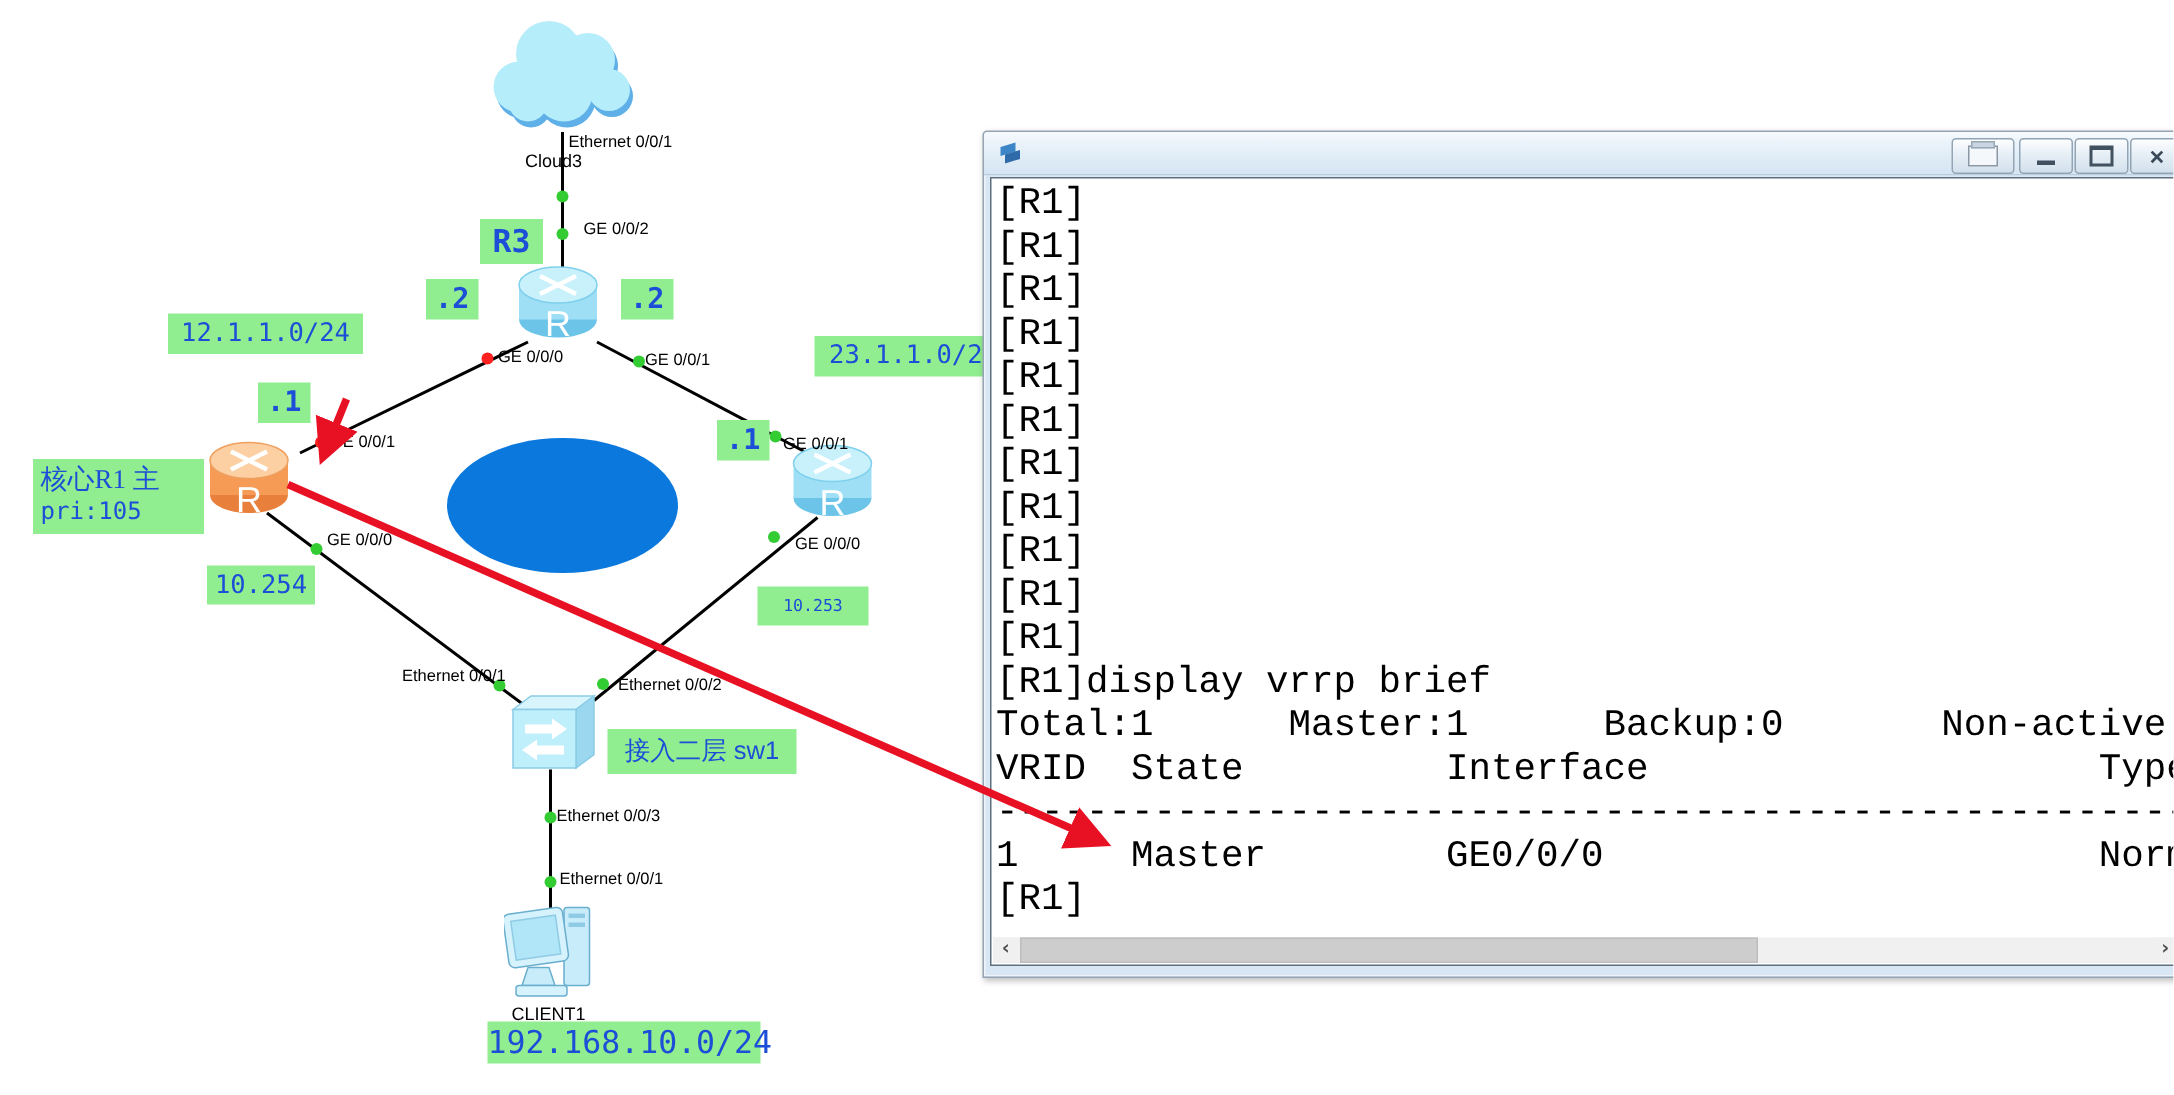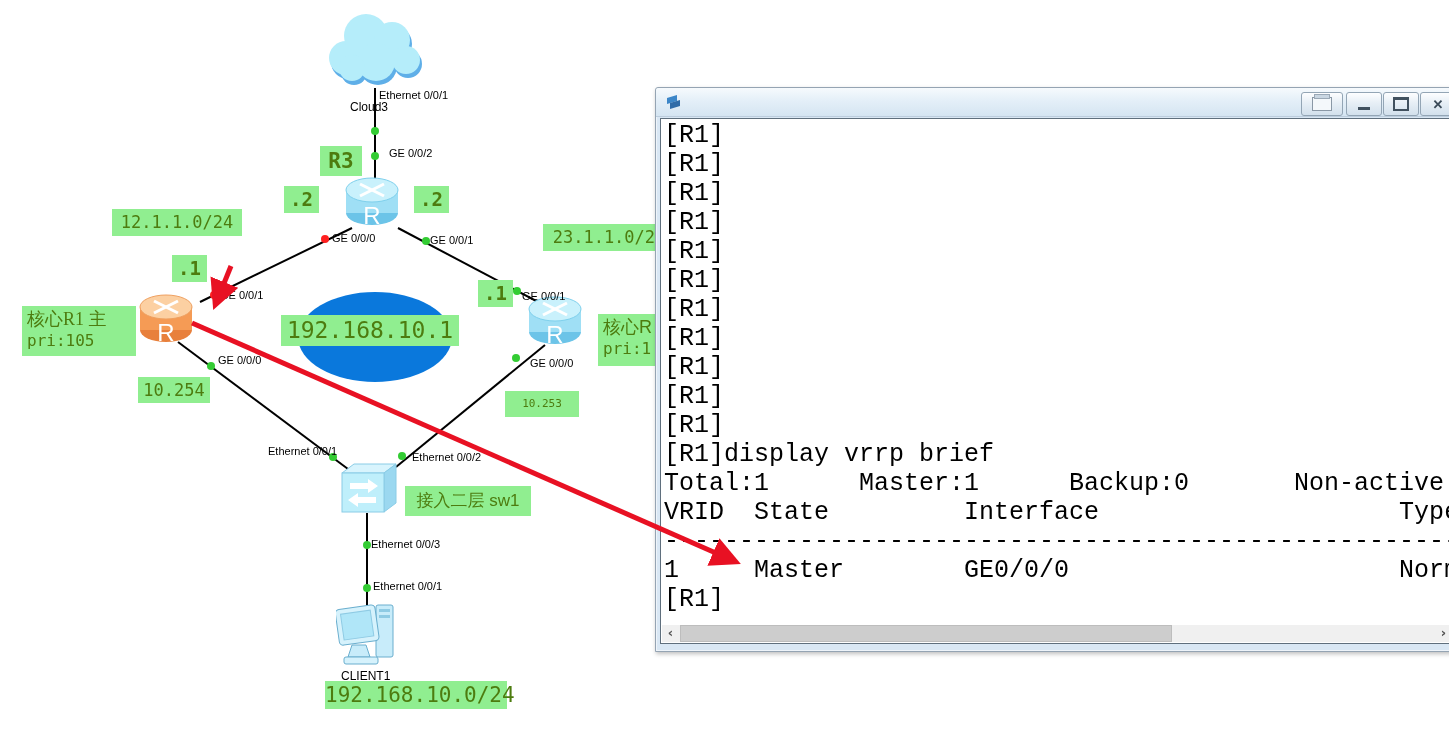--- a/index.html
+++ b/index.html
@@ -2,21 +2,21 @@
 <html><head>
 <meta charset="utf-8">
 <style>
   html,body{margin:0;padding:0;background:#fff;}
   #canvas{position:relative;width:1449px;height:730px;overflow:hidden;background:#ffffff;
           font-family:"Liberation Sans",sans-serif;}
   svg{display:block;}
   
   .iface{position:absolute;font:11px "Liberation Sans",sans-serif;color:#000;white-space:nowrap;z-index:4;}
   .devname{position:absolute;font:12px "Liberation Sans",sans-serif;color:#000;white-space:nowrap;z-index:4;}
-  .badge{position:absolute;background:#90EE90;color:#4d7c0f;z-index:5;
+  .badge{position:absolute;background:#90EE90;color:#1d4ed8;z-index:5;
          font-family:"DejaVu Sans Mono",monospace;white-space:pre;text-align:center;}
   .badge2{line-height:1.3;text-align:left;padding:2px 5px;}
   
   #term{position:absolute;left:655px;top:87px;width:800px;height:563px;z-index:10;
         background:#D9E7F4;border:1px solid #95A4B3;border-radius:3px 3px 0 0;
         box-shadow:0 0 0 1px rgba(255,255,255,.55) inset, 1px 2px 4px rgba(0,0,0,.25);}
   #term .titlebar{position:absolute;left:0;top:0;right:0;height:28px;
         background:linear-gradient(#F6FAFD,#E4EFF8 45%,#D5E5F2);border-bottom:1px solid #BCCDDD;
         border-radius:3px 3px 0 0;}
   .winbtn{position:absolute;top:4px;height:22px;background:linear-gradient(#FDFEFF,#E7EFF6 45%,#D2E0EC);
@@ -165,23 +165,21 @@
   <div class="devname" style="left:341px;top:669px">CLIENT1</div>
 
   <div class="badge" style="left:112px;top:209px;width:130px;font-size:17px;line-height:27px;height:27px">12.1.1.0/24</div>
   <div class="badge" style="left:320px;top:146px;width:42px;font-size:21px;line-height:30px;height:30px;font-weight:bold">R3</div>
   <div class="badge" style="left:284px;top:186px;width:35px;font-size:19px;line-height:27px;height:27px;font-weight:bold">.2</div>
   <div class="badge" style="left:414px;top:186px;width:35px;font-size:19px;line-height:27px;height:27px;font-weight:bold">.2</div>
   <div class="badge" style="left:543px;top:224px;width:132px;font-size:17px;line-height:27px;height:27px">23.1.1.0/24</div>
   <div class="badge" style="left:172px;top:255px;width:35px;font-size:19px;line-height:27px;height:27px;font-weight:bold">.1</div>
   <div class="badge badge2" style="left:22px;top:306px;width:104px;height:46px;font-size:16px"><div style="font-size:18px;font-family:Liberation Serif, serif">核心R1 主</div><div>pri:105</div></div>
   <div class="badge" style="left:138px;top:377px;width:72px;font-size:17px;line-height:26px;height:26px">10.254</div>
-  <div class="badge" style="left:281px;top:315px;width:178px;font-size:23px;line-height:31px;height:31px">192.168.10.1</div>
   <div class="badge" style="left:478px;top:280px;width:35px;font-size:19px;line-height:27px;height:27px;font-weight:bold">.1</div>
-  <div class="badge badge2" style="left:598px;top:314px;width:80px;height:48px;font-size:16px"><div style="font-size:18px;font-family:'Liberation Sans',sans-serif">核心R</div><div>pri:1</div></div>
   <div class="badge" style="left:505px;top:391px;width:74px;font-size:11px;line-height:26px;height:26px">10.253</div>
   <div class="badge" style="left:405px;top:486px;width:126px;font-size:17px;line-height:30px;height:30px;font-family:'Liberation Sans',sans-serif">接入二层 sw1</div>
   <div class="badge" style="left:325px;top:681px;width:182px;font-size:21px;line-height:28px;height:28px">192.168.10.0/24</div>
 
   <div id="term">
     <div class="titlebar">
       <svg style="position:absolute;left:9px;top:5px" width="18" height="18">
         <polygon points="2,5 12,2 12,8 2,11" fill="#3C86C8"></polygon>
         <polygon points="5,10 15,7 15,13 5,16" fill="#2F6BA8"></polygon>
       </svg>

